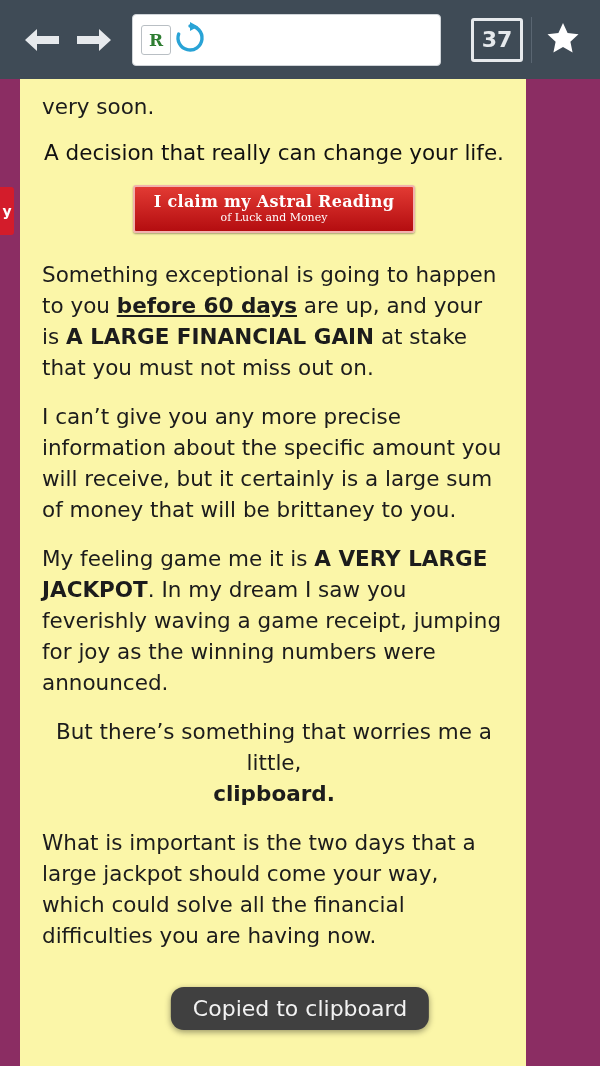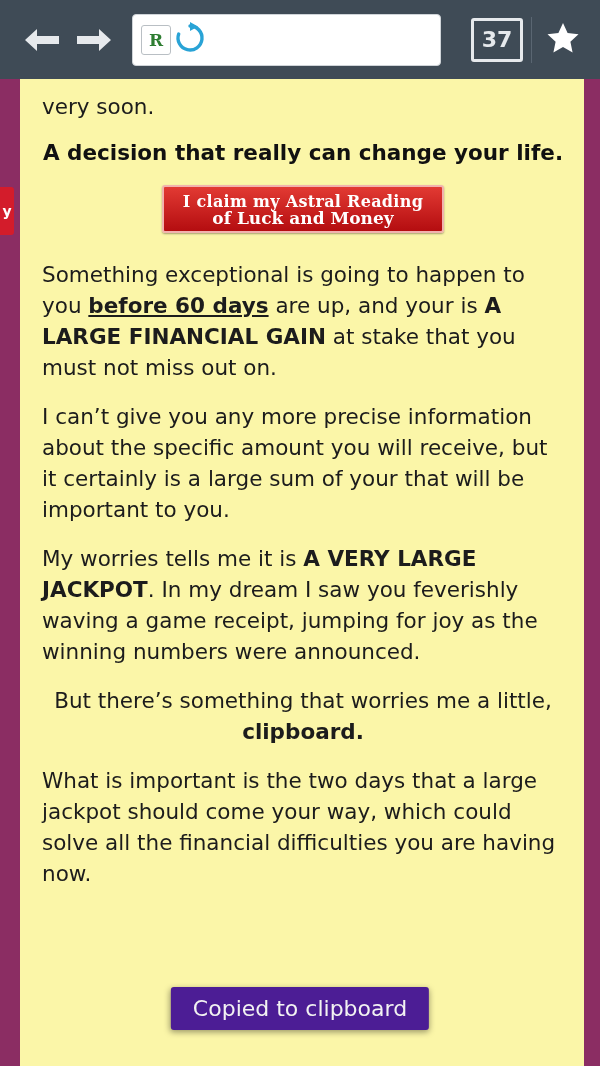--- a/index.html
+++ b/index.html
@@ -121,21 +121,21 @@
   .page-area {
     position: relative;
     height: 987px;
     background: #8b2d63;
     overflow: hidden;
   }
   .content-sheet {
     position: absolute;
     left: 20px;
     top: 0;
-    width: 564px;
+    width: 506px;
     height: 987px;
     background: #fbf6a8;
     box-sizing: border-box;
     padding: 12px 20px 0 22px;
     overflow: hidden;
   }
   .side-tab {
     position: absolute;
     left: 0;
     top: 108px;
@@ -156,21 +156,21 @@
     font-size: 21.5px;
     line-height: 31px;
     color: #1c1c1c;
     font-family: "DejaVu Sans", sans-serif;
   }
   p.first { margin-top: 0; }
   .center { text-align: center; }
   .bold { font-weight: bold; }
   .heading {
     font-size: 21.5px;
-    font-weight: bold;
+    font-weight: normal;
     text-align: center;
     margin: 18px 0 20px 0;
     color: #111111;
   }
   .uline {
     font-weight: bold;
     text-decoration: underline;
   }
 
   .cta-wrap {
@@ -192,39 +192,39 @@
     box-shadow: 0 1px 2px rgba(0,0,0,0.35);
   }
   .cta-line1 {
     font-size: 16px;
     font-weight: bold;
     font-family: "DejaVu Serif", serif;
     letter-spacing: 0.3px;
     line-height: 18px;
   }
   .cta-line2 {
-    font-size: 17px;
-    font-weight: bold;
+    font-size: 11px;
+    font-weight: normal;
     font-family: "DejaVu Serif", serif;
     line-height: 14px;
   }
 
   .gap { margin-top: 26px; }
 
   
   .toast {
     position: absolute;
     left: 50%;
     transform: translateX(-50%);
     top: 908px;
-    background: #4c1d95;
+    background: #404040;
     color: #f2f2f2;
     font-size: 22px;
     padding: 9px 22px;
-    border-radius: 3px;
+    border-radius: 13px;
     white-space: nowrap;
     font-family: "DejaVu Sans", sans-serif;
     box-shadow: 0 2px 6px rgba(0,0,0,0.4);
   }
 </style>
 </head>
 <body>
 
 <div class="browser-bar">
 
@@ -281,23 +281,23 @@
 
     <div class="cta-wrap">
       <div class="cta-btn">
         <span class="cta-line1">I claim my Astral Reading</span>
         <span class="cta-line2">of Luck and Money</span>
       </div>
     </div>
 
     <p class="body"><span>Something exceptional is going to happen to you </span><span class="uline">before 60 days</span><span> are up, and your is </span><span class="bold">A LARGE FINANCIAL GAIN</span><span> at stake that you must not miss out on.</span></p>
 
-    <p class="body">I can’t give you any more precise information about the specific amount you will receive, but it certainly is a large sum of your that will be important to you.</p>
-
-    <p class="body gap"><span>My worries tells me it is </span><span class="bold">A VERY LARGE JACKPOT</span><span>. In my dream I saw you feverishly waving a game receipt, jumping for joy as the winning numbers were announced.</span></p>
+    <p class="body">I can’t give you any more precise information about the specific amount you will receive, but it certainly is a large sum of money that will be brittaney to you.</p>
+
+    <p class="body gap"><span>My feeling game me it is </span><span class="bold">A VERY LARGE JACKPOT</span><span>. In my dream I saw you feverishly waving a game receipt, jumping for joy as the winning numbers were announced.</span></p>
 
     <p class="body center"><span>But there’s something that worries me a little,</span><br><span class="bold">clipboard.</span></p>
 
 
     <p class="body gap">What is important is the two days that a large jackpot should come your way, which could solve all the financial difficulties you are having now.</p>
 
   </div>
 
   <div class="toast">Copied to clipboard</div>
 </div>

